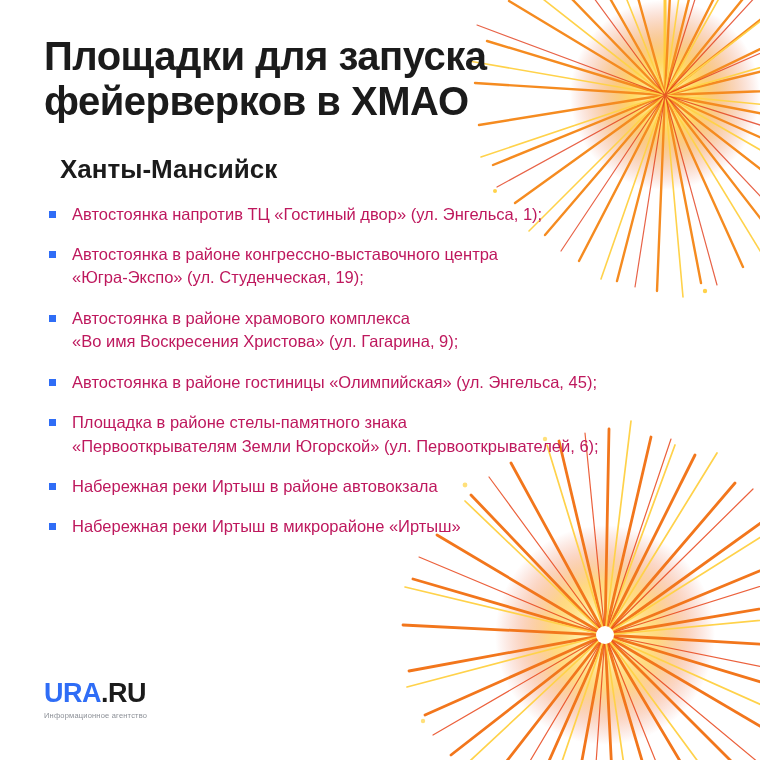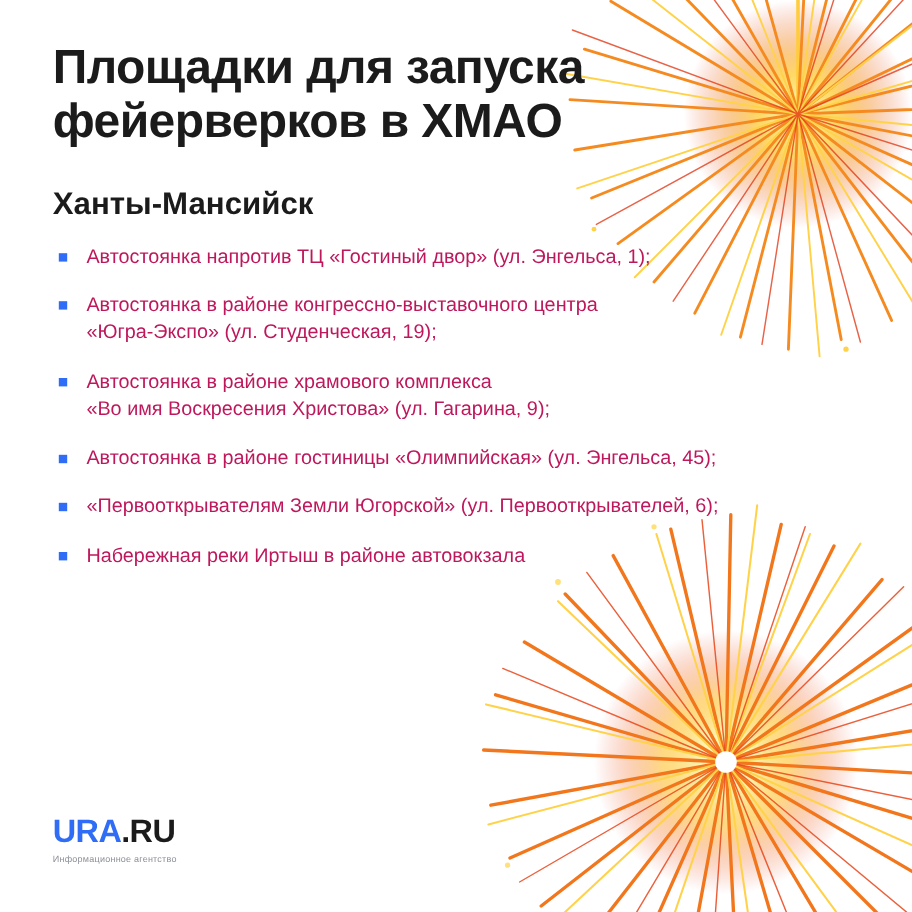--- a/index.html
+++ b/index.html
@@ -50,21 +50,21 @@
     color: #1b1b1b;
     letter-spacing: -0.5px;
     margin: 0 0 30px 0;
     max-width: 600px;
   }
 
   .subtitle {
     font-size: 26px;
     font-weight: bold;
     color: #1b1b1b;
-    margin: 0 0 18px 0;
+    margin: 0 0 18px 16px;
   }
 
   ul.places {
     list-style: none;
     margin: 0;
     padding: 0;
   }
   ul.places li {
     position: relative;
     padding-left: 28px;
@@ -301,25 +301,31 @@
       <span>Автостоянка в районе храмового комплекса</span>
       <span class="line2">«Во имя Воскресения Христова» (ул. Гагарина, 9);</span>
     </li>
     <li>
       <span class="bullet"></span>
       <span>Автостоянка в районе гостиницы «Олимпийская» (ул. Энгельса, 45);</span>
       
     </li>
     <li>
       <span class="bullet"></span>
+      <span>Площадка в районе стелы-памятного знака</span>
       <span class="line2">«Первооткрывателям Земли Югорской» (ул. Первооткрывателей, 6);</span>
     </li>
     <li>
       <span class="bullet"></span>
       <span>Набережная реки Иртыш в районе автовокзала</span>
+    </li>
+    <li>
+      <span class="bullet"></span>
+      <span>Набережная реки Иртыш в микрорайоне «Иртыш»</span>
+      
     </li>
   </ul>
 </div>
 
 <div class="logo-wrap">
   <div class="logo-main">
     <span class="logo-ura">URA</span><span class="logo-dot">.</span><span class="logo-ru">RU</span>
   </div>
   <div class="logo-sub">Информационное агентство</div>
 </div>

